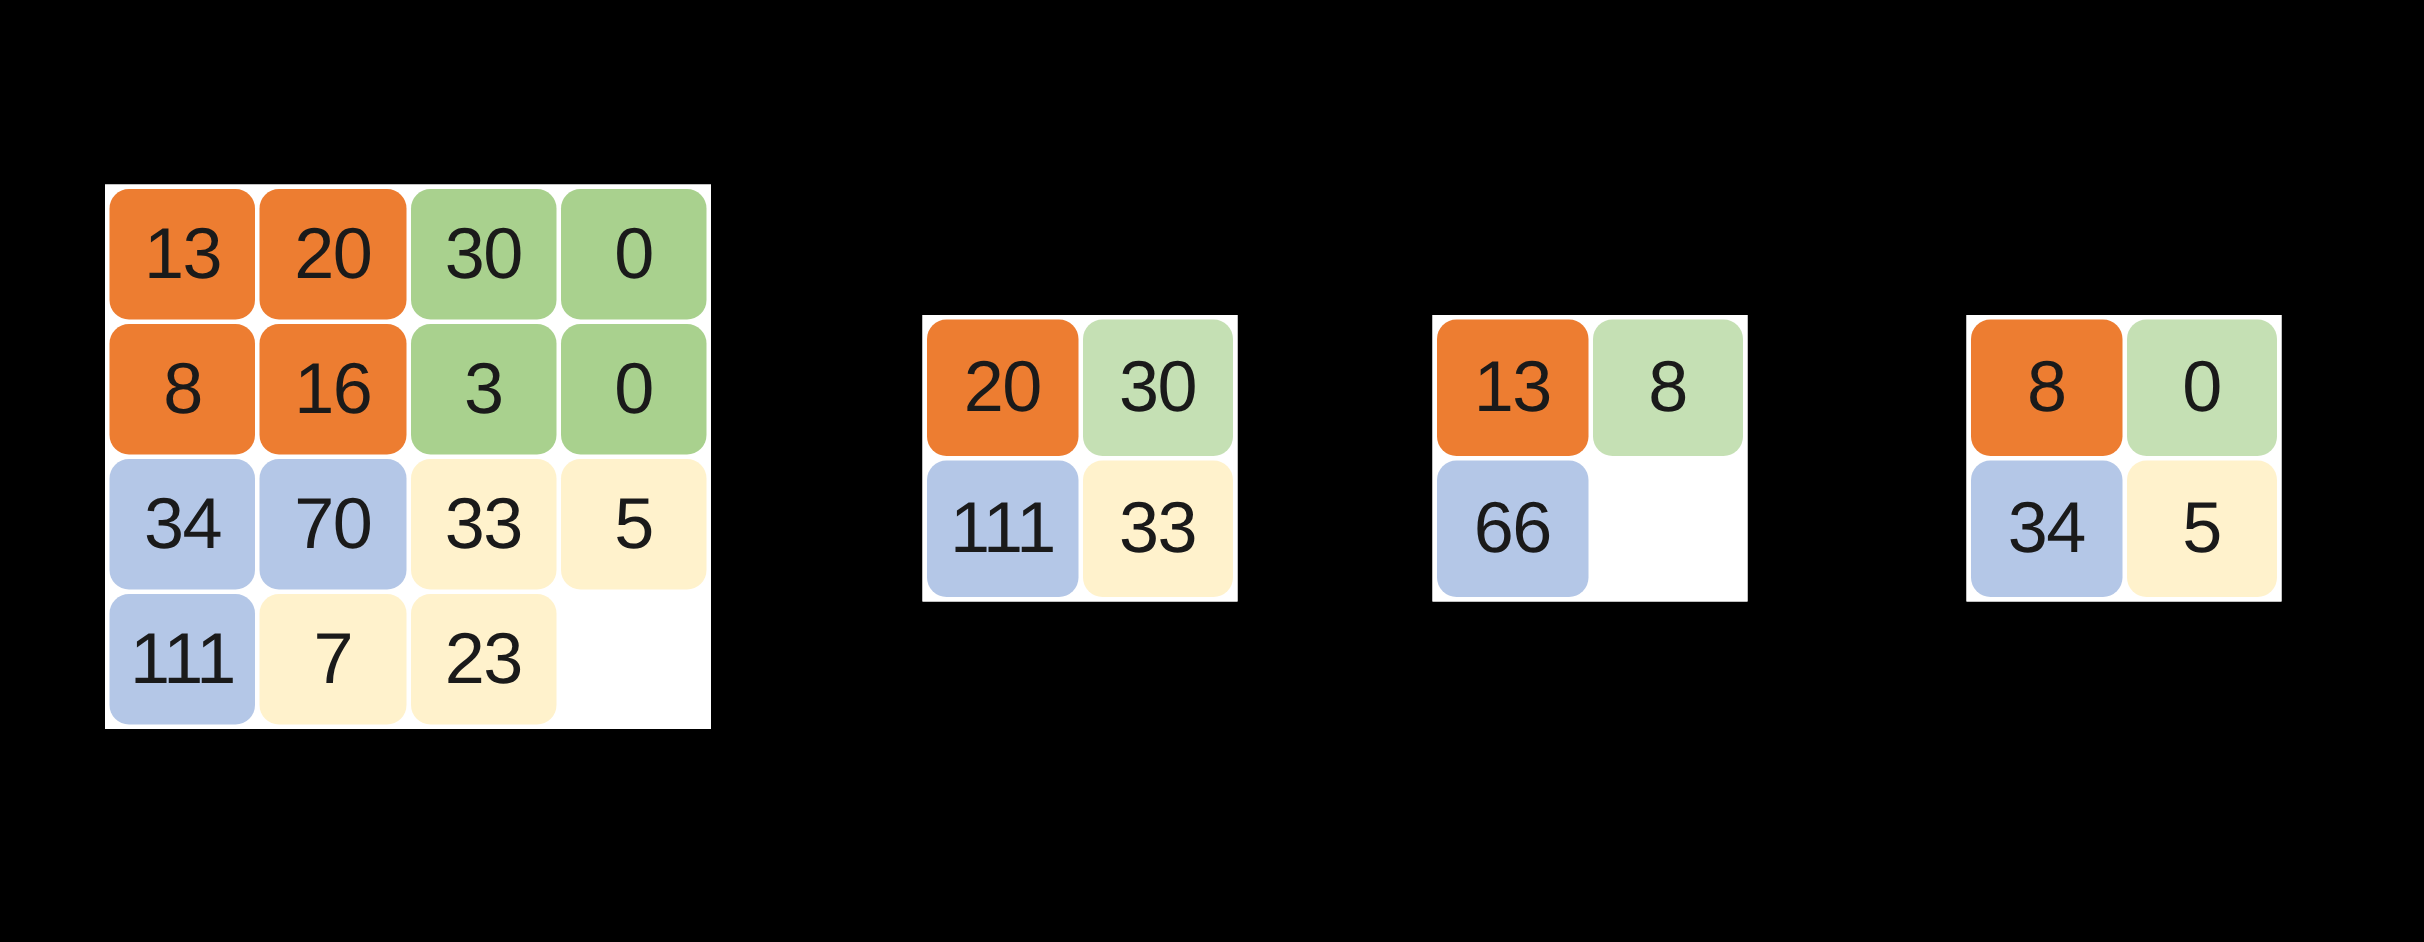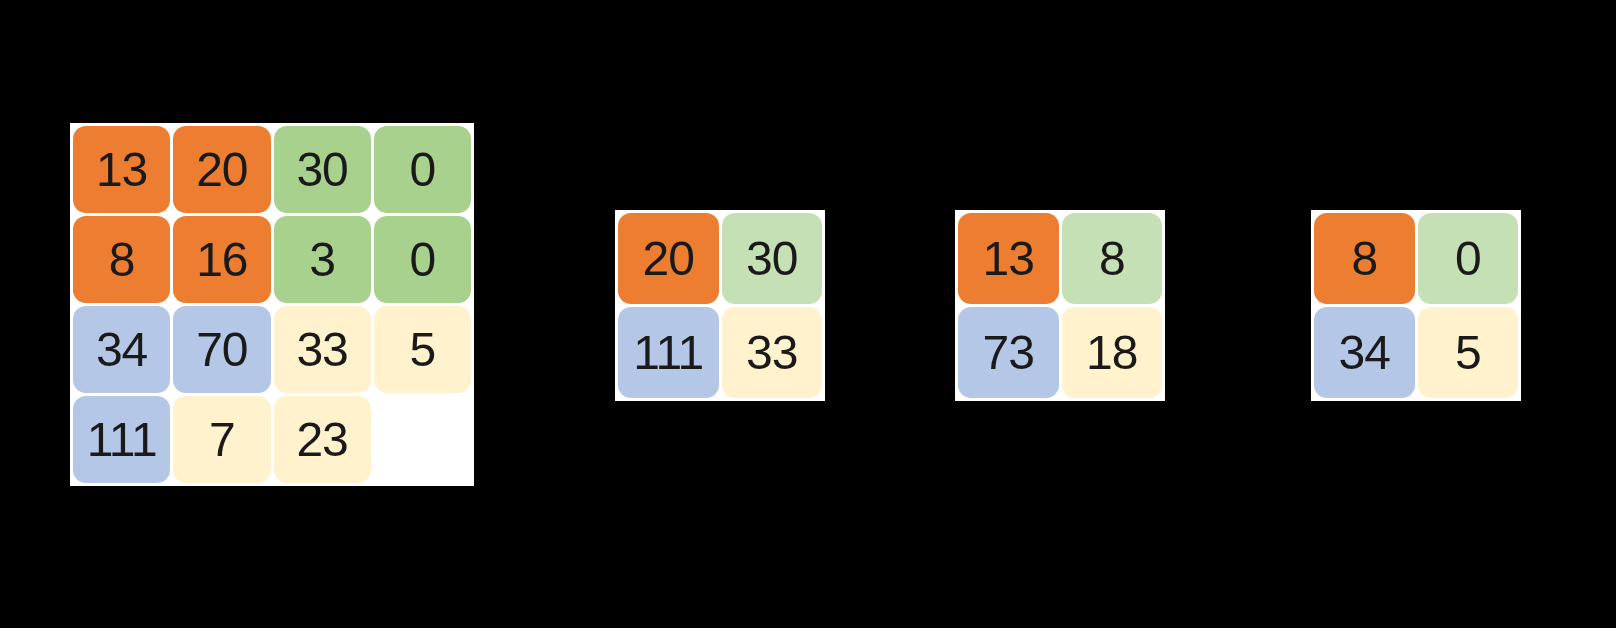--- a/index.html
+++ b/index.html
@@ -63,22 +63,21 @@
   <div class="grid grid-2" id="pooled-matrix-1">
     <div class="cell" data-cellcolor="orange">20</div>
     <div class="cell" data-cellcolor="green_light">30</div>
     <div class="cell" data-cellcolor="blue">111</div>
     <div class="cell" data-cellcolor="cream">33</div>
   </div>
 
   <div class="grid grid-2" id="pooled-matrix-2">
     <div class="cell" data-cellcolor="orange">13</div>
     <div class="cell" data-cellcolor="green_light">8</div>
-    <div class="cell" data-cellcolor="blue">73</div>
-    <div class="cell" data-cellcolor="cream">18</div>
+    <div class="cell" data-cellcolor="blue">66</div>
   </div>
 
   <div class="grid grid-2" id="pooled-matrix-3">
     <div class="cell" data-cellcolor="orange">8</div>
     <div class="cell" data-cellcolor="green_light">0</div>
     <div class="cell" data-cellcolor="blue">34</div>
     <div class="cell" data-cellcolor="cream">5</div>
   </div>
 
 </div>

